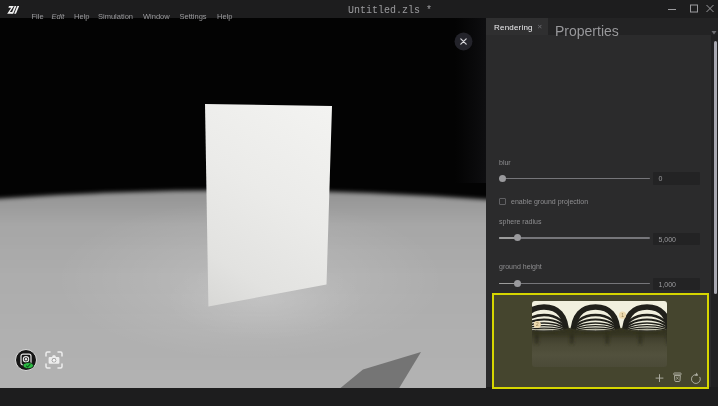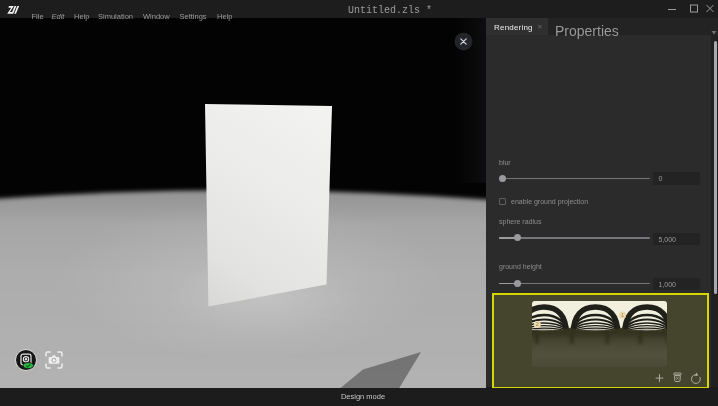--- a/index.html
+++ b/index.html
@@ -267,17 +267,14 @@
           <rect x="18.7" y="4" width="7.4" height="1.9" rx="0.6"></rect>
           <path d="M19.5,6.6 h5.8 l-0.3,4.9 q-0.06,1 -1.05,1 h-3.1 q-0.99,0 -1.05,-1 Z"></path>
           <path d="M21.2,8 l2.4,2.4 M23.6,8 l-2.4,2.4" stroke-width="0.8"></path>
           <path d="M42.3,5.9 a4.4,4.4 0 1 0 2.4,2"></path>
           <path d="M41.6,3.6 l1.6,2.8 l-3.2,0.5 Z" fill="#b0b0a4" stroke="none"></path>
         </g>
       </svg>
     </div>
   </div>
 
-  <div id="bottombar">
-      <span class="label">Design mode</span>
-    </div>
 
 </div>
 
 </body></html>

